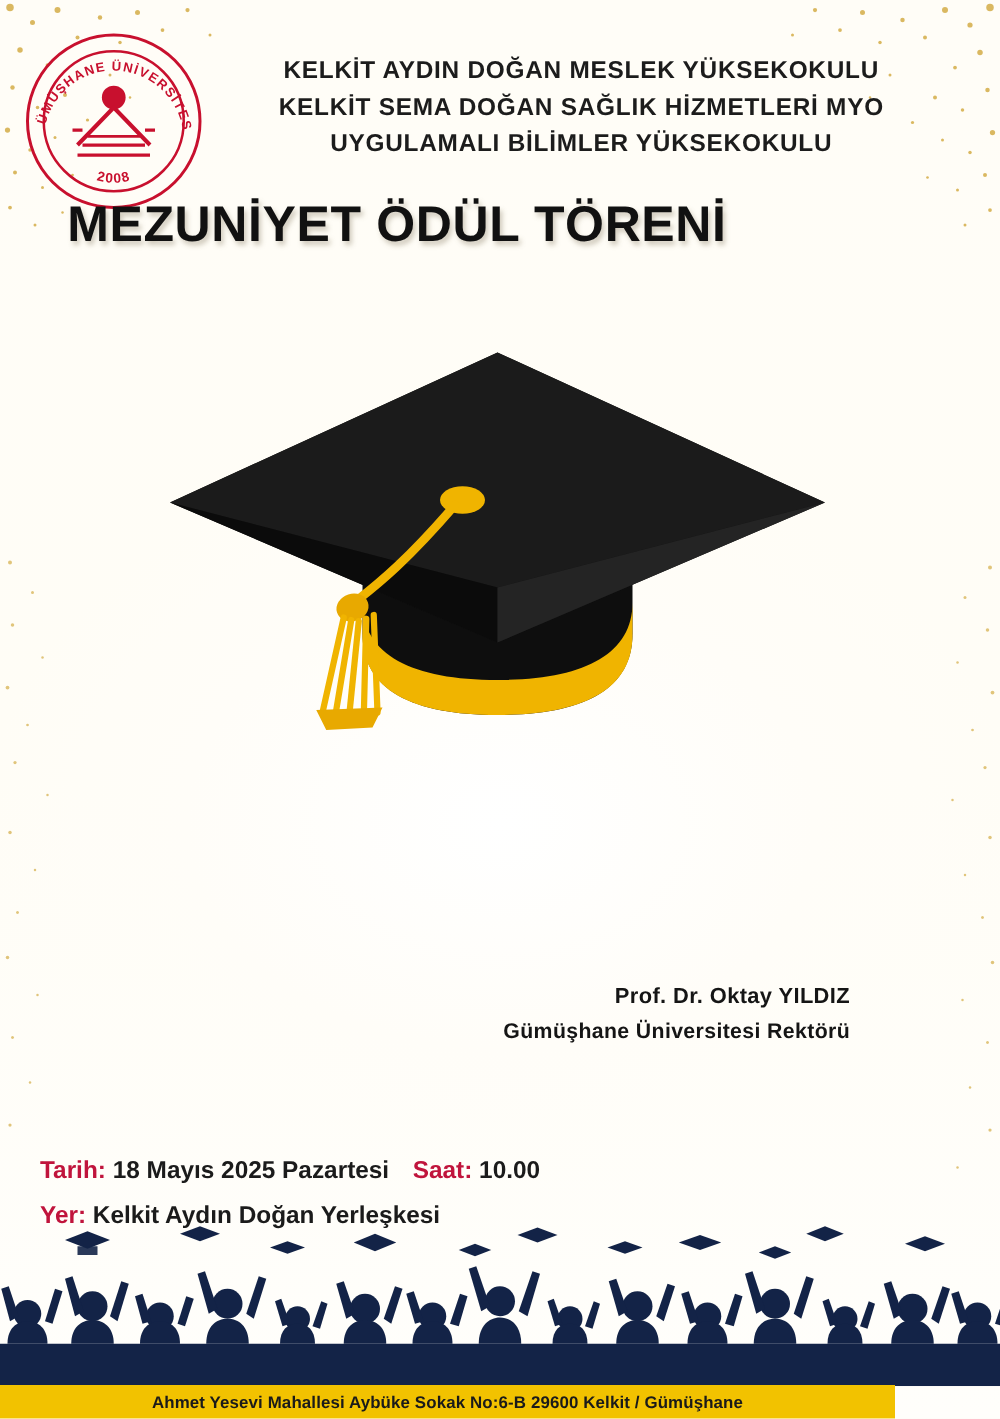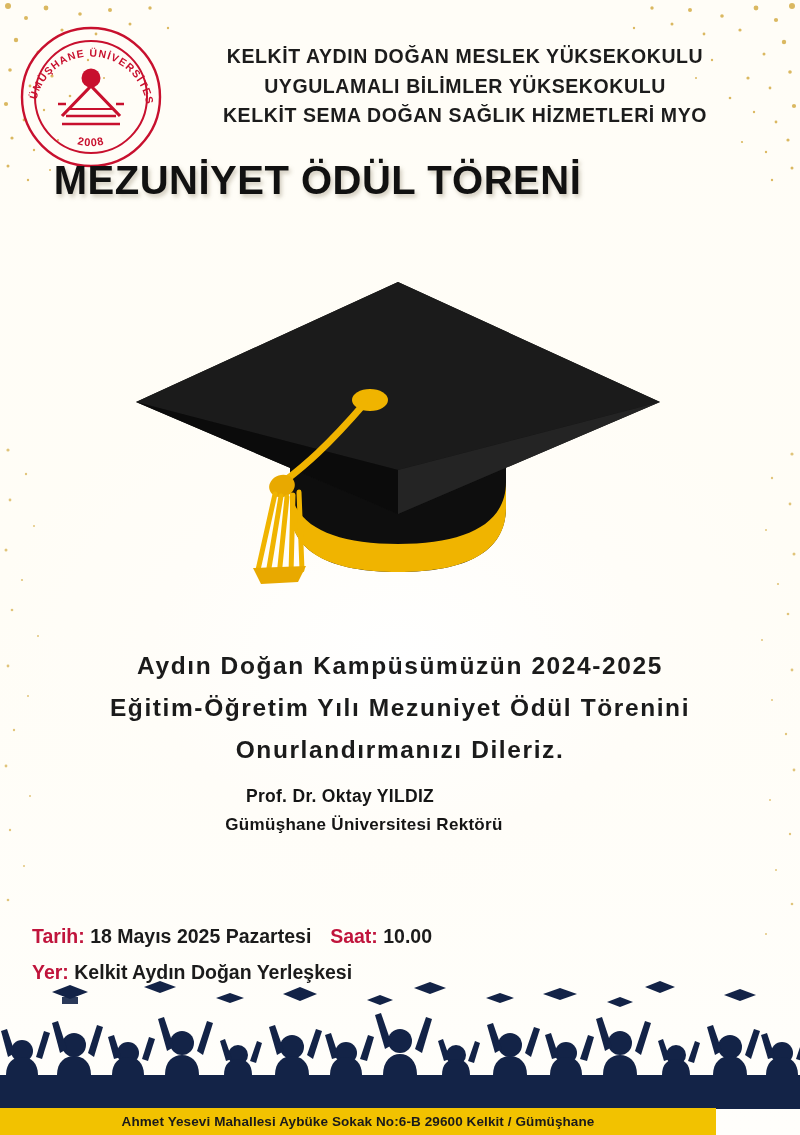--- a/index.html
+++ b/index.html
@@ -81,21 +81,21 @@
   }
   .body-text .bl {
     font-size: 24.5px;
     font-weight: 700;
     letter-spacing: 1.6px;
     line-height: 1.72;
   }
   .signature {
     position: absolute;
     top: 786px; left: 0; width: 680px;
-    text-align: center;
+    text-align: right;
     color: #151515;
   }
   .signature .s1 { font-size: 17.5px; font-weight: 700; letter-spacing: .3px; }
   .signature .s2 { font-size: 17px; font-weight: 700; letter-spacing: .3px; margin-top: 8px; padding-left: 48px; }
 
   
   .details {
     position: absolute;
     top: 918px; left: 32px;
     color: #1b1b1b;
@@ -273,22 +273,22 @@
         <path d="M 44,92 L 73,62 L 102,92" fill="none" stroke="#c8102e" stroke-width="3.2"></path>
         <path d="M 40,80 L 48,80 M 98,80 L 106,80" stroke="#c8102e" stroke-width="2.6"></path>
         <path d="M 48,92 L 98,92" stroke="#c8102e" stroke-width="2.6"></path>
         <path d="M 44,100 L 102,100" stroke="#c8102e" stroke-width="2.6"></path>
         <path d="M 52,85 L 94,85" stroke="#c8102e" stroke-width="2.2"></path>
       </svg>
     </div>
 
     <div class="head-lines">
       <div class="hl">KELKİT AYDIN DOĞAN MESLEK YÜKSEKOKULU</div>
+      <div class="hl">KELKİT SEMA DOĞAN SAĞLIK HİZMETLERİ MYO</div>
       <div class="hl">UYGULAMALI BİLİMLER YÜKSEKOKULU</div>
-      <div class="hl">KELKİT SEMA DOĞAN SAĞLIK HİZMETLERİ MYO</div>
     </div>
   </div>
 
   <div class="main-title">MEZUNİYET ÖDÜL TÖRENİ</div>
 
   <div class="cap-wrap">
     <svg width="560" height="360" viewBox="0 0 560 360">
 
       <path d="M 170,175 L 170,255 C 170,300 210,320 278,320 C 346,320 386,300 386,255 L 386,175 Z" fill="#0e0e0e"></path>
 
@@ -310,25 +310,20 @@
         <path d="M 155,242 L 138,318"></path>
         <path d="M 161,244 L 148,322"></path>
         <path d="M 167,245 L 159,324"></path>
         <path d="M 173,243 L 171,322"></path>
         <path d="M 179,240 L 182,318"></path>
       </g>
       <path d="M 133,316 L 186,314 L 178,330 L 141,332 Z" fill="#e8a900"></path>
     </svg>
   </div>
 
-  <div class="body-text">
-    <div class="bl">Aydın Doğan Kampüsümüzün 2024-2025</div>
-    <div class="bl">Eğitim-Öğretim Yılı Mezuniyet Ödül Törenini</div>
-    <div class="bl">Onurlandırmanızı Dileriz.</div>
-  </div>
 
   <div class="signature">
     <div class="s1">Prof. Dr. Oktay YILDIZ</div>
     <div class="s2">Gümüşhane Üniversitesi Rektörü</div>
   </div>
 
   <div class="details">
     <div class="det-row">
       <span class="lbl">Tarih:</span>
       <span class="val">18 Mayıs 2025 Pazartesi</span>

